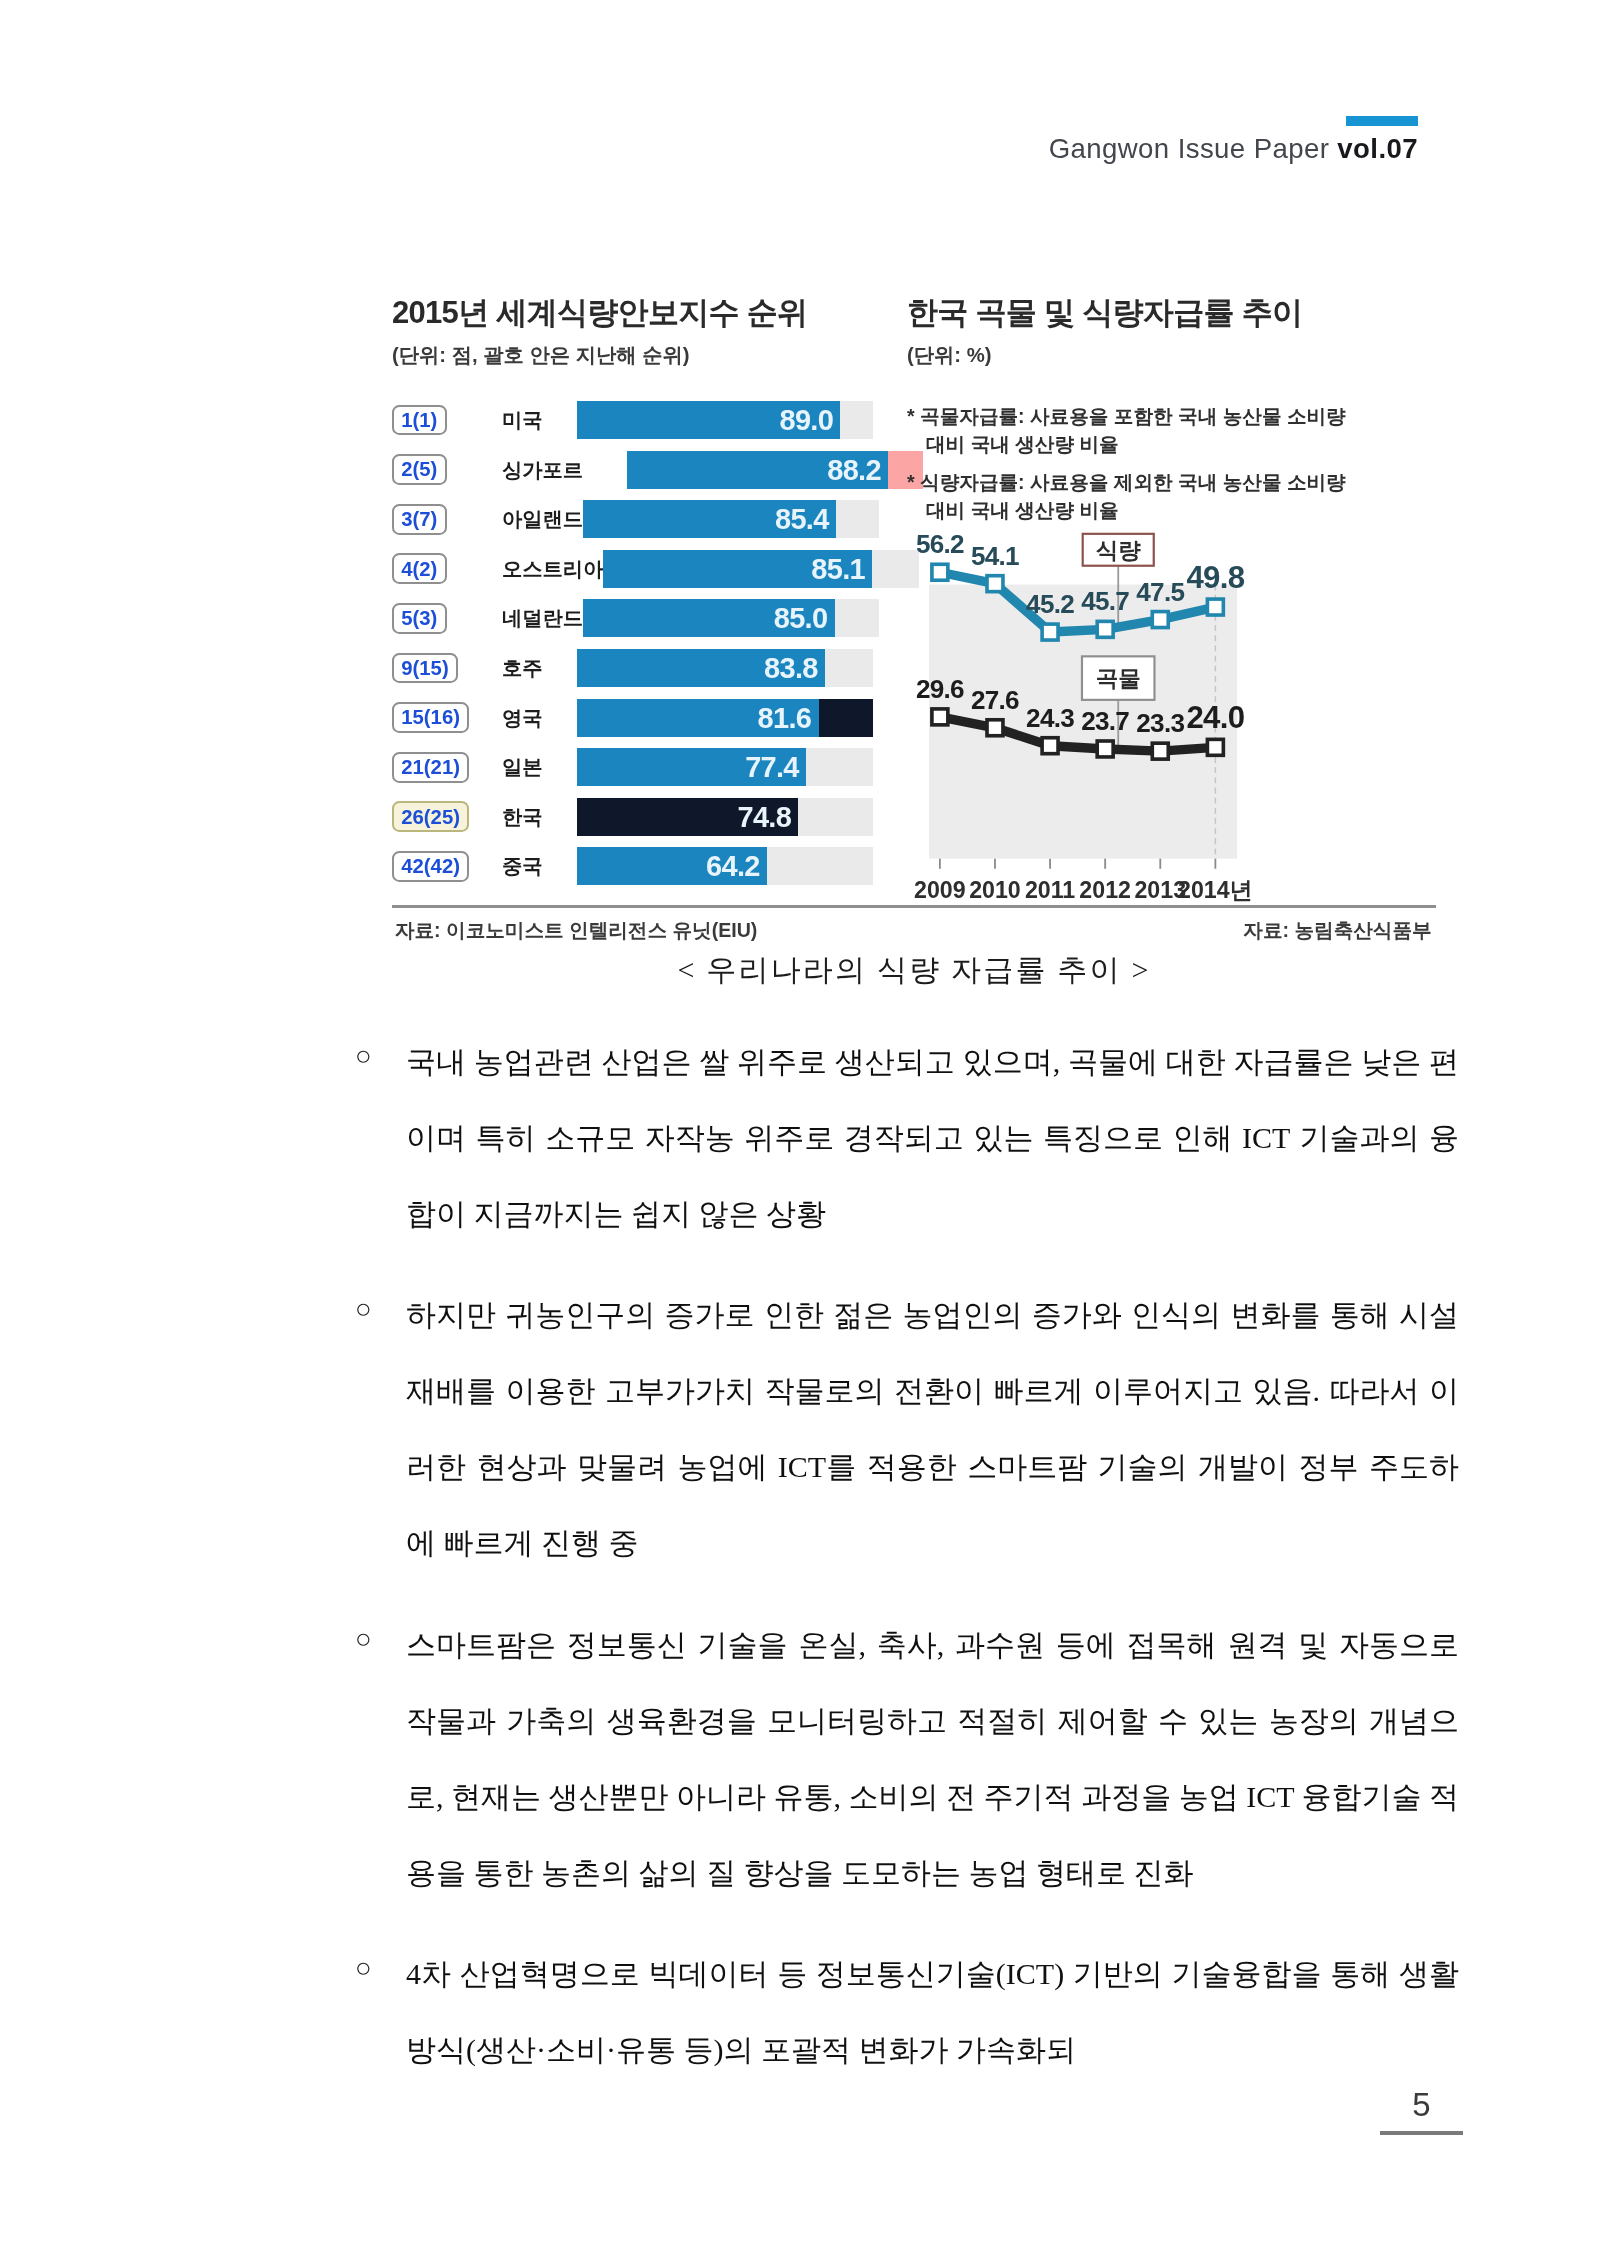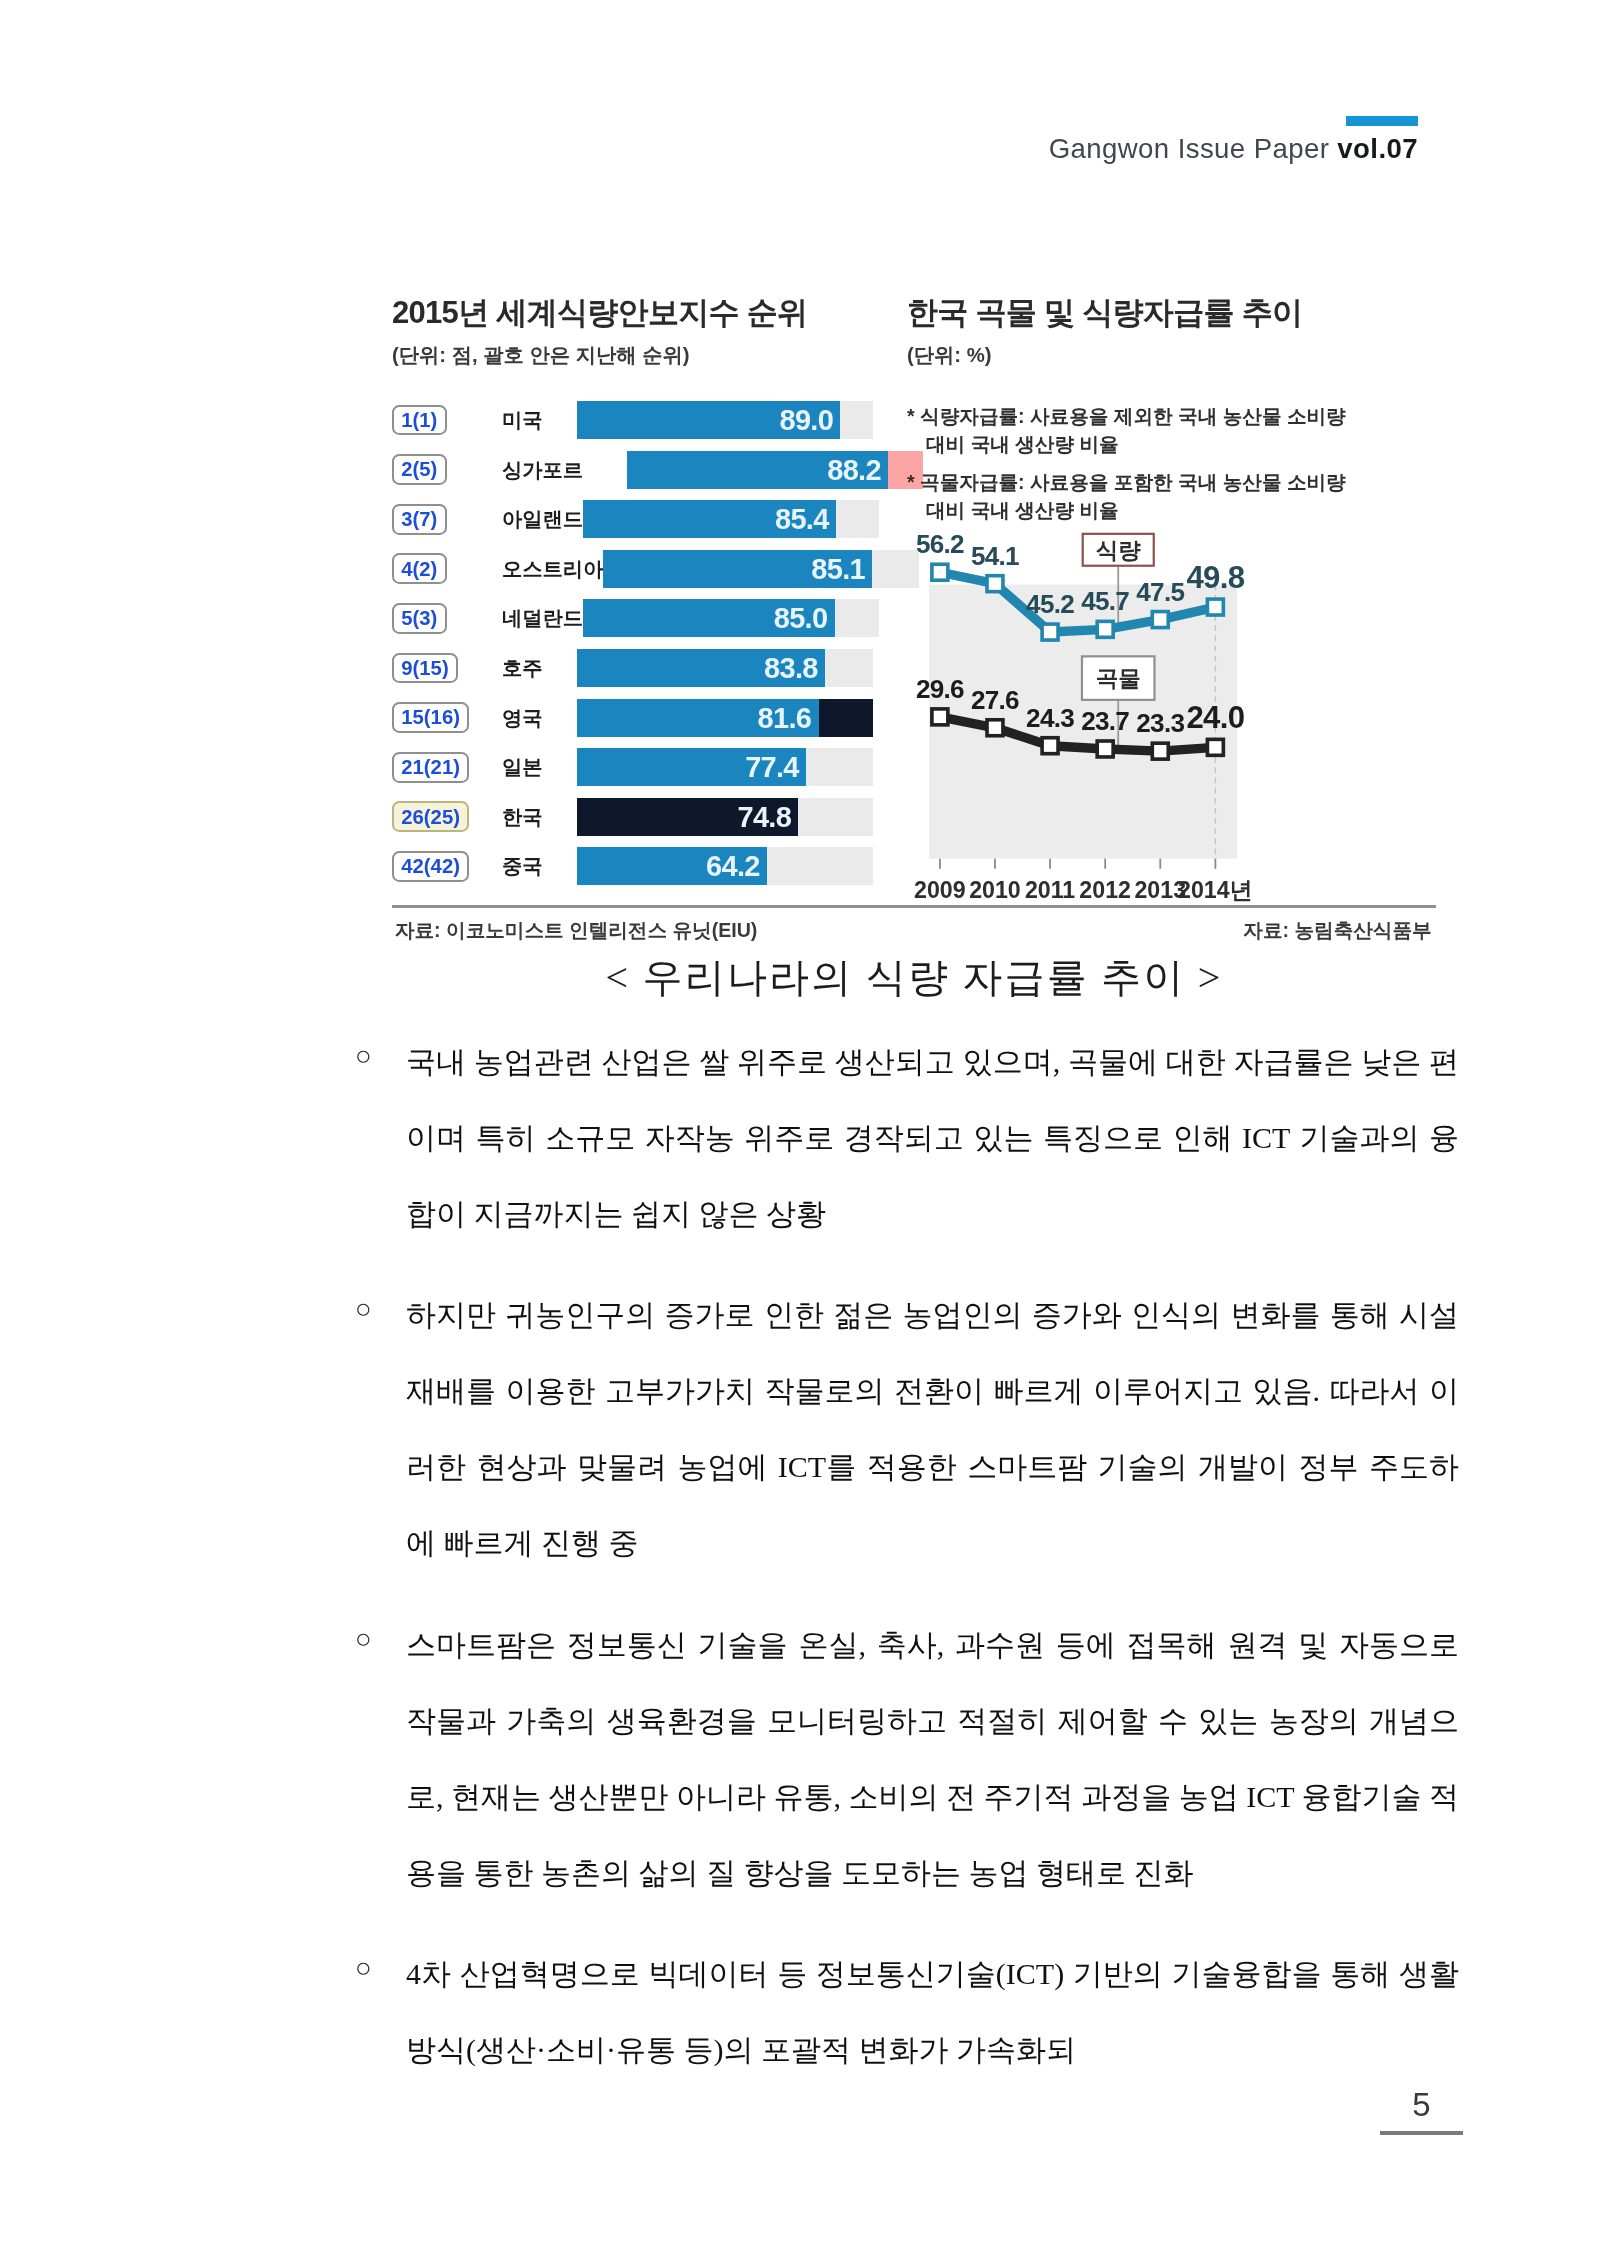--- a/index.html
+++ b/index.html
@@ -33,21 +33,21 @@
   .right-chart{position:absolute;left:515px;top:0;width:493px;}
   .rc-notes{margin-top:33px;width:450px;}
   .rc-note{font-size:19.6px;font-weight:bold;color:#2f2f2f;line-height:28px;padding-left:19px;text-indent:-19px;margin-bottom:10.2px;}
   .rc-plot{position:absolute;left:0;top:215px;width:392px;height:406px;}
 
   .figure-divider{position:absolute;left:0;top:613px;width:1044px;height:2.9px;background:#8f8f8f;}
   .source{position:absolute;top:625px;font-size:19.6px;font-weight:bold;color:#3a3a3a;white-space:nowrap;}
   .source.left{left:2.9px;}
   .source.right{right:4.4px;}
   .fig-caption{position:absolute;left:0;top:658px;width:1044px;text-align:center;
-               font-family:"Liberation Serif","DejaVu Serif",serif;font-size:40px;color:#1c1c1c;letter-spacing:2.2px;}
+               font-family:"Liberation Serif","DejaVu Serif",serif;font-size:30px;color:#1c1c1c;letter-spacing:2.2px;}
 
   
   .body-text{position:absolute;left:355px;top:1024px;width:1104px;
              font-family:"Liberation Serif","DejaVu Serif",serif;font-size:30px;color:#101010;}
   .para{display:flex;margin:0 0 25.4px 0;}
   .bullet{flex:0 0 51px;line-height:64px;font-size:27.6px;color:#222;}
   .ptext{flex:1;line-height:76px;text-align:justify;}
 
   
   .page-num{position:absolute;left:1380px;top:2086px;width:83px;text-align:center;
@@ -161,22 +161,22 @@
               </div>
             </div>
           </div>
         </div>
     </div>
 
     <div class="right-chart">
       <div class="chart-title">한국 곡물 및 식량자급률 추이</div>
       <div class="chart-subtitle">(단위: %)</div>
       <div class="rc-notes">
+        <div class="rc-note"><span>*</span> <span>곡물자급률</span><span>: 사료용을 포함한 국내 농산물 소비량 대비 국내 생산량 비율</span></div>
         <div class="rc-note"><span>*</span> <span>식량자급률</span><span>: 사료용을 제외한 국내 농산물 소비량 대비 국내 생산량 비율</span></div>
-        <div class="rc-note"><span>*</span> <span>곡물자급률</span><span>: 사료용을 포함한 국내 농산물 소비량 대비 국내 생산량 비율</span></div>
       </div>
       <svg class="rc-plot" viewBox="0 0 540 560">
           <rect x="30" y="107" width="425" height="378" fill="#ececec"></rect>
           <line x1="425" y1="107" x2="425" y2="485" stroke="#c4c4c4" stroke-width="2" stroke-dasharray="8 6"></line>
           <line x1="291" y1="81" x2="291" y2="165.55263157894737" stroke="#9a9a9a" stroke-width="2.5"></line>
           <line x1="291" y1="266" x2="291" y2="334.4605263157895" stroke="#9a9a9a" stroke-width="2.5"></line>
           <line x1="45" y1="485" x2="45" y2="499" stroke="#8a8a8a" stroke-width="2.5"></line>
           <text x="45" y="540" text-anchor="middle" font-size="32" font-weight="700" fill="#2e2e2e">2009</text>
           <line x1="121" y1="485" x2="121" y2="499" stroke="#8a8a8a" stroke-width="2.5"></line>
           <text x="121" y="540" text-anchor="middle" font-size="32" font-weight="700" fill="#2e2e2e">2010</text>

